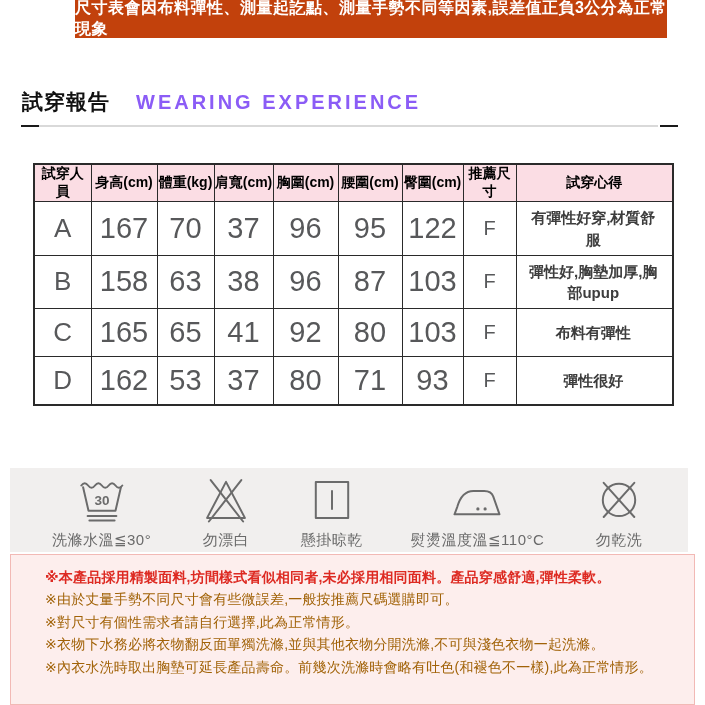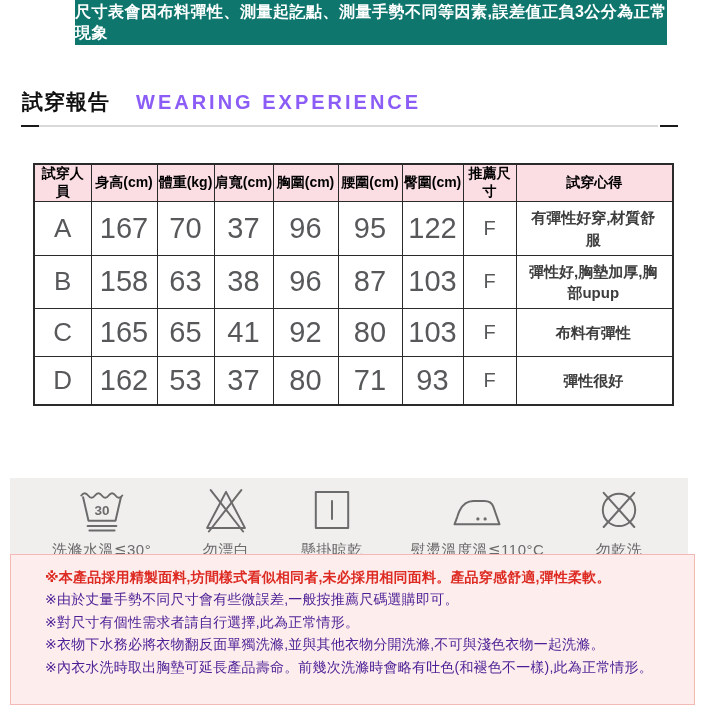--- a/index.html
+++ b/index.html
@@ -1,21 +1,21 @@
 <!DOCTYPE html>
 <html><head>
 <meta charset="utf-8">
 <style>
   * { margin:0; padding:0; box-sizing:border-box; }
   html,body { width:705px; height:705px; background:#ffffff; overflow:hidden;
               font-family:"Liberation Sans","DejaVu Sans",sans-serif; }
 
   
-  .banner { position:absolute; left:75px; top:0; width:592px; height:45px;
-            background:#0f766e; color:#ffffff; font-size:16px; font-weight:bold;
+  .banner { position:absolute; left:75px; top:0; width:592px; height:38px;
+            background:#c2410c; color:#ffffff; font-size:16px; font-weight:bold;
             display:flex; align-items:center; justify-content:flex-end; letter-spacing:0.5px; }
 
   
   .title-wrap { position:absolute; left:22px; top:88px; display:flex; align-items:center; gap:26px; }
   .title-zh { font-size:21px; font-weight:bold; color:#111111; letter-spacing:1px; }
   .title-en { font-size:20px; font-weight:bold; color:#8b5cf6; letter-spacing:3px; }
 
   .divider { position:absolute; left:21px; top:125px; width:657px; height:2px; display:flex; }
   .divider .dark { width:18px; height:2px; background:#1a1a1a; }
   .divider .light { flex:1; height:2px; background:#d9d9d9; margin-right:2px; }
@@ -29,29 +29,29 @@
   table.fit tbody tr { height:48px; }
   td.person { font-size:26px; color:#57585a; }
   td.num    { font-size:29px; color:#57585a; font-weight:normal; }
   td.size   { font-size:20px; color:#57585a; }
   td.remark { font-size:15px; font-weight:bold; color:#3d3d3d; text-align:left;
               vertical-align:top; padding:5px 12px 4px 10px; line-height:1.45; }
 
   
   .care { position:absolute; left:10px; top:468px; width:678px; height:84px;
           background:#f1efee; display:flex; justify-content:space-around;
-          align-items:center; padding:0 18px;margin-top:10px; }
+          align-items:center; padding:0 18px; }
   .care-item { display:flex; flex-direction:column; align-items:center; gap:4px; }
   .care-item svg { display:block; }
   .care-label { font-size:15px; color:#6a6a6a; letter-spacing:0.5px; white-space:nowrap; }
 
   
   .notes { position:absolute; left:10px; top:554px; width:685px; height:151px;
            background:#fdeeed; border:1px solid #f2b9b5; padding:11px 14px 0 34px; }
-  .note { font-size:14px; color:#4c1d95; line-height:22.4px; letter-spacing:0.2px; }
+  .note { font-size:14px; color:#a16207; line-height:22.4px; letter-spacing:0.2px; }
   .note.red { color:#dd2a22; font-weight:bold; }
 
   .icon-stroke { stroke:#6b6b6b; stroke-width:2.2; fill:none; stroke-linecap:round; stroke-linejoin:round; }
   .icon-fill { fill:#6b6b6b; }
   .icon-txt { font-size:15px; font-weight:bold; fill:#6b6b6b;
               font-family:"Liberation Sans","DejaVu Sans",sans-serif; }
 </style>
 </head>
 <body>
 

